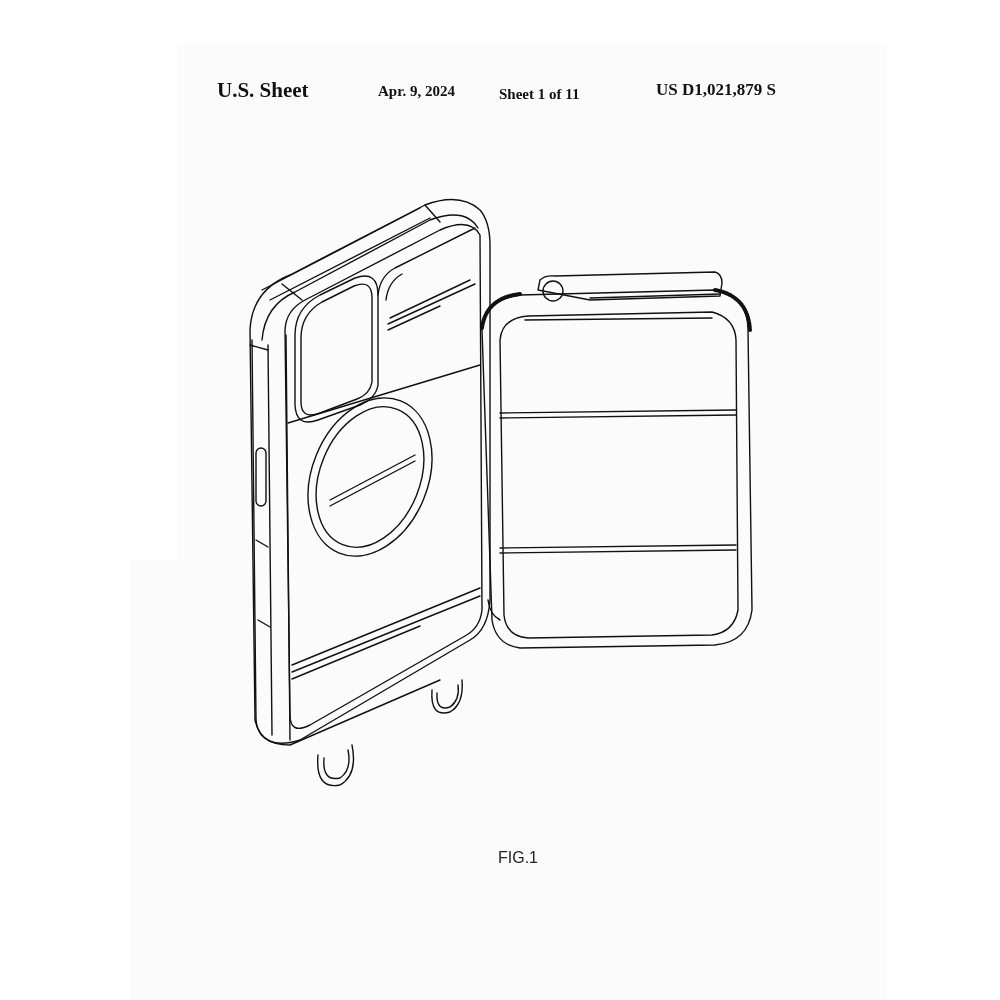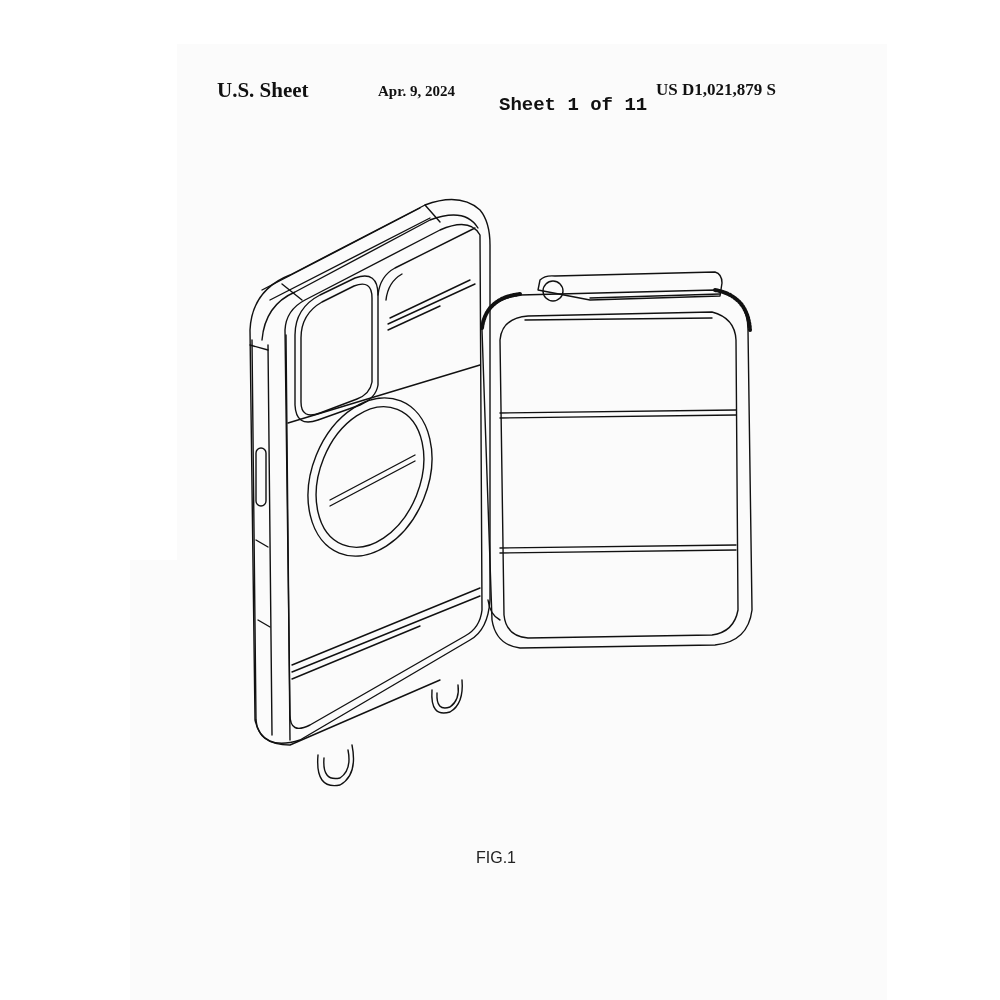--- a/index.html
+++ b/index.html
@@ -16,25 +16,25 @@
       position: absolute; left: 130px; top: 560px; width: 757px; height: 440px;
       background: #fbfbfb;
     }
     .header {
       position: absolute; top: 78px; left: 0; width: 1000px; height: 30px;
       color: #111;
     }
     .h-item { position: absolute; font-weight: bold; white-space: nowrap; }
     .h-title { left: 217px; top: 0px; font-size: 21px; }
     .h-date { left: 370px; top: 5px; font-size: 15px; margin-left: 8px; }
-    .h-sheet { left: 499px; top: 16px; font-size: 19px; font-family: Liberation Mono, monospace; }
+    .h-sheet { left: 499px; top: 8px; font-size: 15px; }
     .h-number { left: 656px; top: 2px; font-size: 17px; font-family: Liberation Serif, serif; }
     .drawing { position: absolute; left: 0; top: 0; width: 1000px; height: 1000px; }
     .fig-label {
-      position: absolute; left: 476px; top: 849px;
+      position: absolute; left: 498px; top: 849px;
       font-family: "Liberation Sans", sans-serif; font-size: 16px; color: #222;
     }
   </style>
 </head>
 <body>
 
 <div class="paper-top"></div>
 <div class="paper-bottom"></div>
 
 <div class="header">

